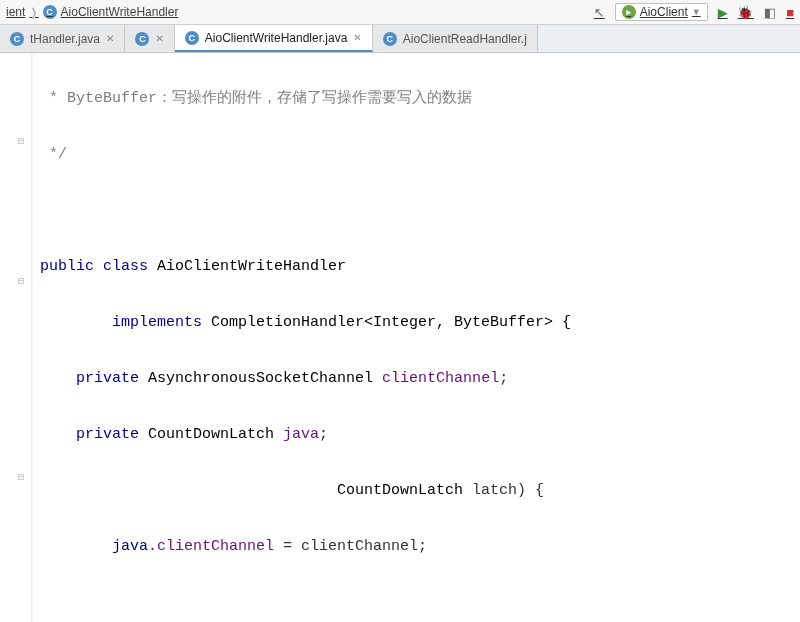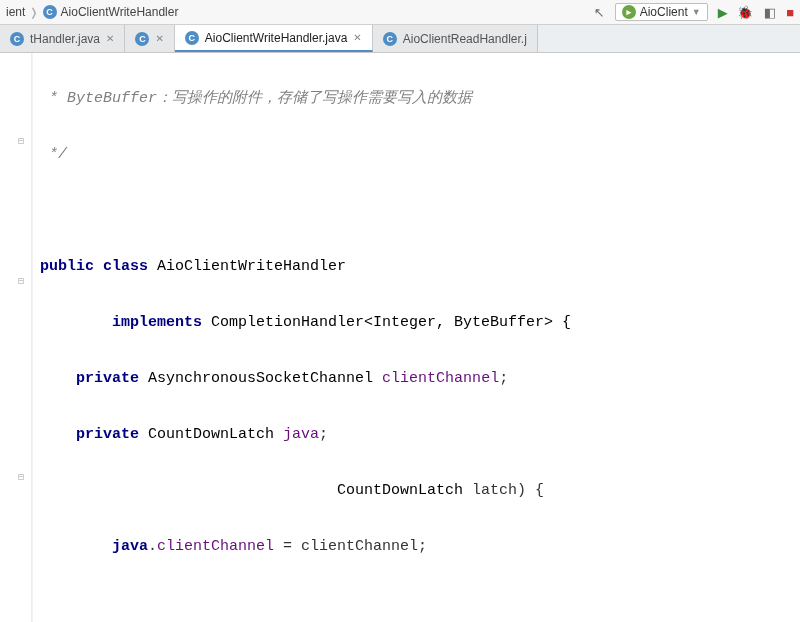--- a/index.html
+++ b/index.html
@@ -13,20 +13,21 @@
     color: #333;
   }
   .breadcrumb {
     height: 25px;
     display: flex;
     align-items: center;
     padding: 0 6px;
     border-bottom: 1px solid #d0d0d0;
     background: #f7f7f7;
     gap: 4px;
+    text-decoration: underline;
   }
   .bc-sep { color: #aaa; font-size: 11px; }
   .bc-item { display: inline-flex; align-items: center; gap: 4px; font-size: 12px; color: #444; }
   .c-badge {
     width: 14px; height: 14px;
     background: #4e8dc5;
     color: #fff;
     border-radius: 50%;
     display: inline-flex;
     align-items: center; justify-content: center;
@@ -93,24 +94,24 @@
     white-space: pre;
     position: relative;
     flex: 1;
     overflow: hidden;
     background-image: linear-gradient(to right, rgba(230,230,230,0.5) 1px, transparent 1px);
     background-size: 9999px 100%;
     background-position: 0 0;
   }
   .line { height: 28px; }
   .highlight-line { background: #faf3d1; }
-  .kw { color: #000080; font-weight: bold; }
+  .kw { color: #000080; font-weight: normal; }
   .type { color: #000000; }
   .field { color: #660e7a; }
-  .string, .comment { color: #808080; font-style: italic; }
+  .string, .comment { color: #808080; }
   .caret {
     border-left: 1px solid #000;
     margin-left: -1px;
   }
   .sel {
     background: #d0d8ef;
   }
 </style>
 </head>
 <body>

